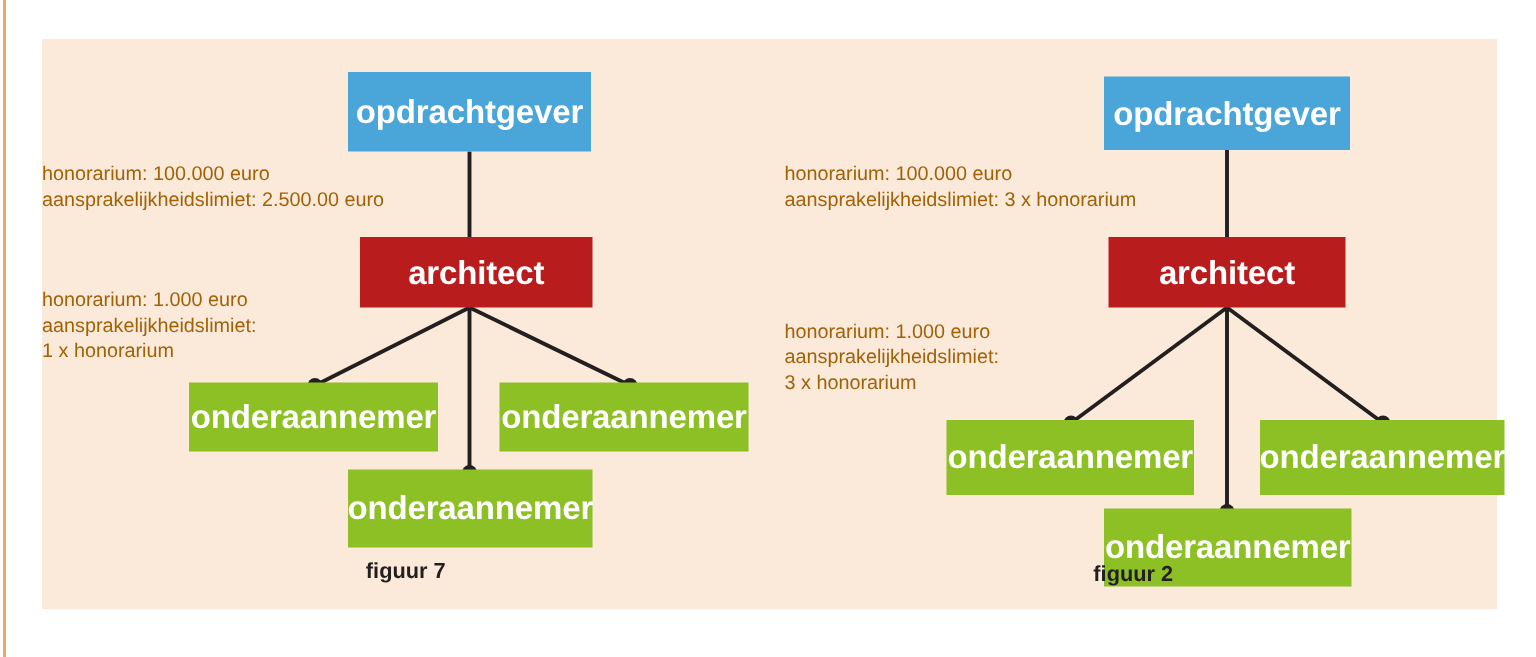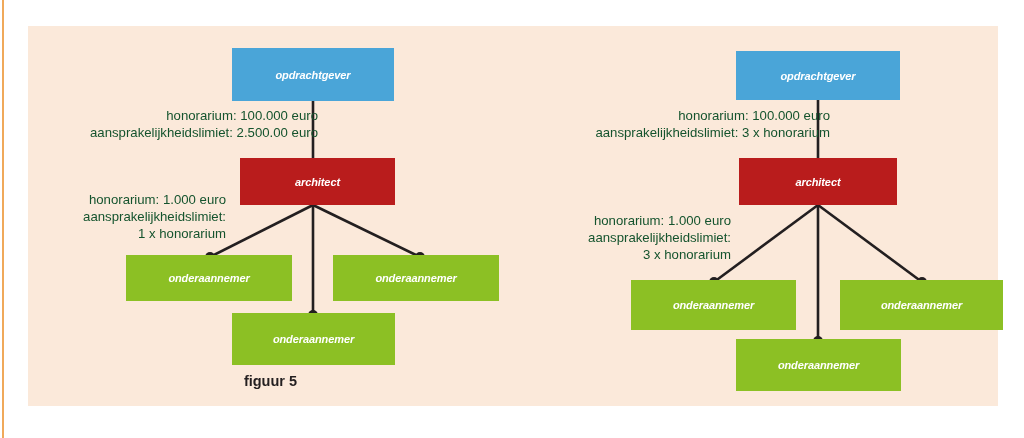--- a/index.html
+++ b/index.html
@@ -56,25 +56,24 @@
   }
 
   
   .node {
     position: absolute;
     display: flex;
     align-items: center;
     justify-content: center;
     color: #ffffff;
     font-weight: bold;
-    font-size: 11px;
+    font-size: 22px;
     letter-spacing: -0.1px;
     white-space: nowrap;
     z-index: 2;
-    font-style: italic;
   }
   .node.client   { background: #4aa5d8; }
   .node.architect{ background: #b91c1c; }
   .node.sub      { background: #8cc024; text-align: right; }
 
   
   .fig1 .n-client    { left: 204px; top: 22px;  width: 162px; height: 53px; }
   .fig1 .n-architect { left: 212px; top: 132px; width: 155px; height: 47px; }
   .fig1 .n-sub-left  { left: 98px;  top: 229px; width: 166px; height: 46px; }
   .fig1 .n-sub-right { left: 305px; top: 229px; width: 166px; height: 46px; }
@@ -83,24 +82,23 @@
   
   .fig2 .n-client    { left: 223px; top: 25px;  width: 164px; height: 49px; }
   .fig2 .n-architect { left: 226px; top: 132px; width: 158px; height: 47px; }
   .fig2 .n-sub-left  { left: 118px; top: 254px; width: 165px; height: 50px; }
   .fig2 .n-sub-right { left: 327px; top: 254px; width: 163px; height: 50px; }
   .fig2 .n-sub-mid   { left: 223px; top: 313px; width: 165px; height: 52px; }
 
   
   .annot {
     position: absolute;
-    color: #14532d;
+    color: #a16207;
     font-size: 13.2px;
     line-height: 17px;
-    text-align: right;
     white-space: pre-line;
     z-index: 3;
   }
   .fig1 .a-top { left: 0px;  top: 81px;  width: 290px; }
   .fig1 .a-mid { left: 0px;  top: 165px; width: 198px; }
   .fig2 .a-top { left: 10px; top: 81px;  width: 307px; }
   .fig2 .a-mid { left: 10px; top: 186px; width: 208px; }
 
   
   .caption {
@@ -148,21 +146,21 @@
 
     <div class="node sub n-sub-mid">onderaannemer</div>
 
     <div class="annot a-top">honorarium: 100.000 euro
 aansprakelijkheidslimiet: 2.500.00 euro</div>
 
     <div class="annot a-mid">honorarium: 1.000 euro
 aansprakelijkheidslimiet:
 1 x honorarium</div>
 
-    <div class="caption">figuur 5</div>
+    <div class="caption">figuur 7</div>
   </div>
 
   <div class="figure fig2">
 
     <svg class="connectors" viewBox="0 0 485 380" width="485" height="380">
 
       <line x1="305" y1="74" x2="305" y2="132" stroke="#231f20" stroke-width="2.6"></line>
 
       <line x1="305" y1="179" x2="201" y2="256" stroke="#231f20" stroke-width="2.6"></line>
       <circle cx="201" cy="256" r="5" fill="#231f20"></circle>
@@ -184,15 +182,16 @@
 
     <div class="node sub n-sub-mid">onderaannemer</div>
 
     <div class="annot a-top">honorarium: 100.000 euro
 aansprakelijkheidslimiet: 3 x honorarium</div>
 
     <div class="annot a-mid">honorarium: 1.000 euro
 aansprakelijkheidslimiet:
 3 x honorarium</div>
 
+    <div class="caption">figuur 2</div>
   </div>
 
 </div>
 
 </body></html>

